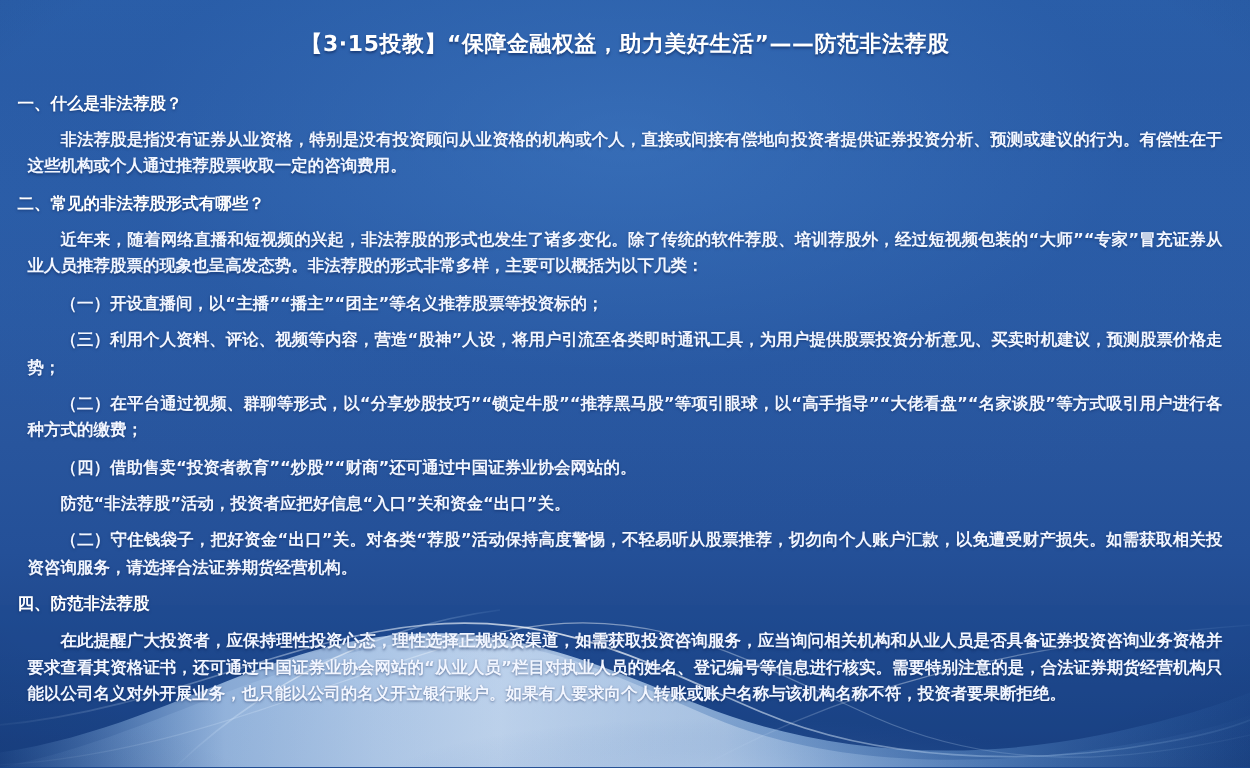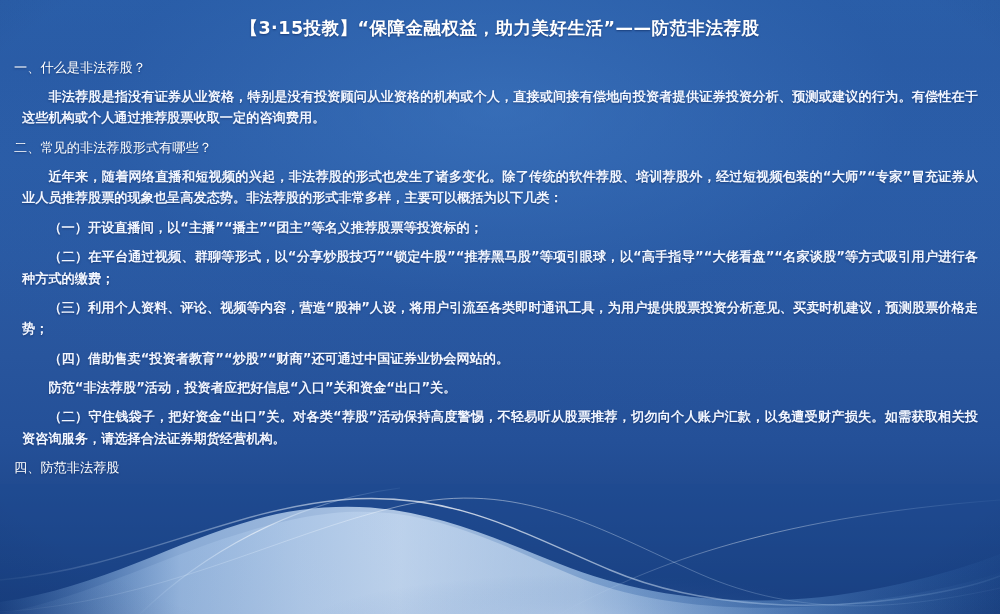--- a/index.html
+++ b/index.html
@@ -43,38 +43,38 @@
   
   .content {
     position: absolute;
     left: 0;
     top: 0;
     width: 1000px;
     padding: 0;
     box-sizing: border-box;
   }
   .title {
-    margin: 0;
+    margin: 8px;
     padding: 16px 40px 8px 40px;
     text-align: center;
     color: #ffffff;
     font-size: 17.5px;
     font-weight: bold;
     letter-spacing: 0.5px;
     line-height: 1.4;
     text-shadow: 0 1px 2px rgba(8,30,80,0.55);
     white-space: nowrap;
   }
   .body-block {
     padding: 4px 14px 0 14px;
   }
   .heading {
     color: #ffffff;
     font-size: 13.2px;
-    font-weight: normal;
+    font-weight: bold;
     line-height: 1.62;
     margin: 4px 0 0 0;
     text-shadow: 0 1px 2px rgba(8,30,80,0.5);
     text-indent: 0;
   }
   .para {
     color: #f2f6ff;
     font-size: 13.2px;
     font-weight: bold;
     line-height: 1.62;
@@ -134,24 +134,25 @@
     <h1 class="title">【3·15投教】“保障金融权益，助力美好生活”——防范非法荐股</h1>
 
     <div class="body-block">
 
       <p class="heading">一、什么是非法荐股？</p>
       <p class="para">非法荐股是指没有证券从业资格，特别是没有投资顾问从业资格的机构或个人，直接或间接有偿地向投资者提供证券投资分析、预测或建议的行为。有偿性在于这些机构或个人通过推荐股票收取一定的咨询费用。</p>
 
       <p class="heading">二、常见的非法荐股形式有哪些？</p>
       <p class="para">近年来，随着网络直播和短视频的兴起，非法荐股的形式也发生了诸多变化。除了传统的软件荐股、培训荐股外，经过短视频包装的“大师”“专家”冒充证券从业人员推荐股票的现象也呈高发态势。非法荐股的形式非常多样，主要可以概括为以下几类：</p>
       <p class="para">（一）开设直播间，以“主播”“播主”“团主”等名义推荐股票等投资标的；</p>
+      <p class="para">（三）利用个人资料、评论、视频等内容，营造“股神”人设，将用户引流至各类即时通讯工具，为用户提供股票投资分析意见、买卖时机建议，预测股票价格走势；</p>
       <p class="para">（二）在平台通过视频、群聊等形式，以“分享炒股技巧”“锁定牛股”“推荐黑马股”等项引眼球，以“高手指导”“大佬看盘”“名家谈股”等方式吸引用户进行各种方式的缴费；</p>
-      <p class="para">（三）利用个人资料、评论、视频等内容，营造“股神”人设，将用户引流至各类即时通讯工具，为用户提供股票投资分析意见、买卖时机建议，预测股票价格走势；</p>
       <p class="para">（四）借助售卖“投资者教育”“炒股”“财商”还可通过中国证券业协会网站的。</p>
 
       <p class="para">防范“非法荐股”活动，投资者应把好信息“入口”关和资金“出口”关。</p>
       <p class="para">（二）守住钱袋子，把好资金“出口”关。对各类“荐股”活动保持高度警惕，不轻易听从股票推荐，切勿向个人账户汇款，以免遭受财产损失。如需获取相关投资咨询服务，请选择合法证券期货经营机构。</p>
 
       <p class="heading">四、防范非法荐股</p>
+      <p class="para">在此提醒广大投资者，应保持理性投资心态，理性选择正规投资渠道，如需获取投资咨询服务，应当询问相关机构和从业人员是否具备证券投资咨询业务资格并要求查看其资格证书，还可通过中国证券业协会网站的“从业人员”栏目对执业人员的姓名、登记编号等信息进行核实。需要特别注意的是，合法证券期货经营机构只能以公司名义对外开展业务，也只能以公司的名义开立银行账户。如果有人要求向个人转账或账户名称与该机构名称不符，投资者要果断拒绝。</p>
 
     </div>
   </div>
 </div>
 
 </body></html>

